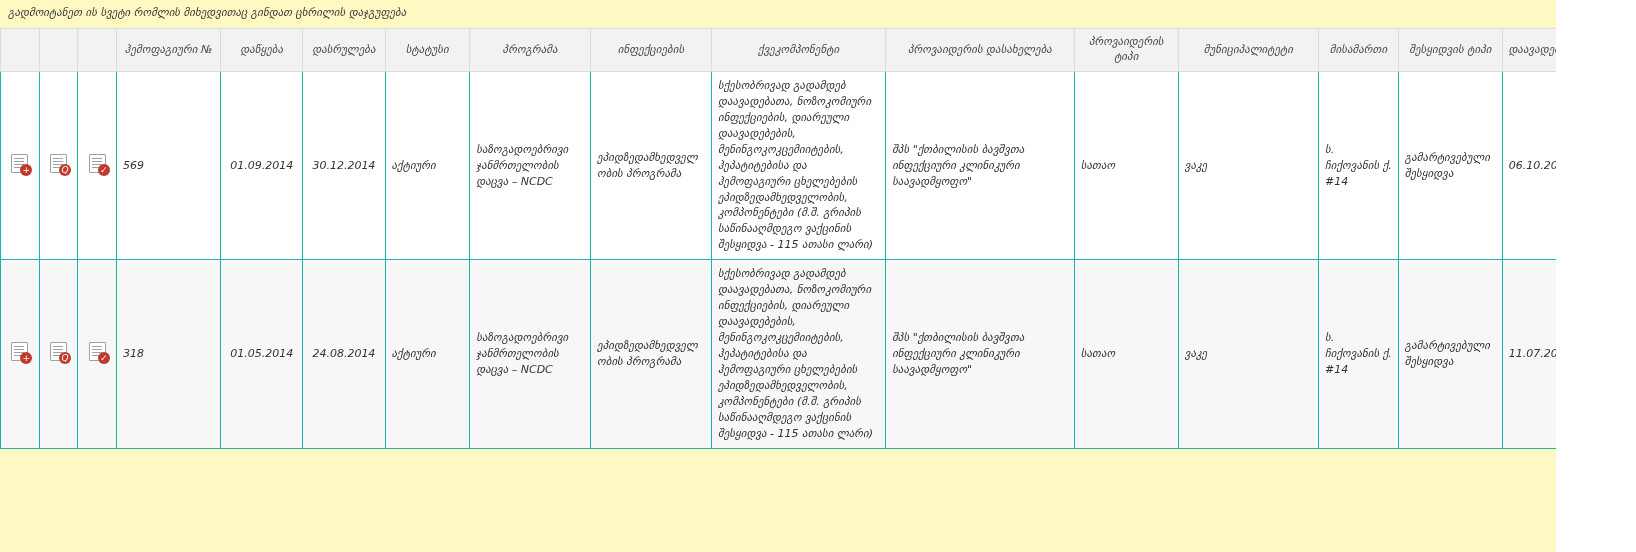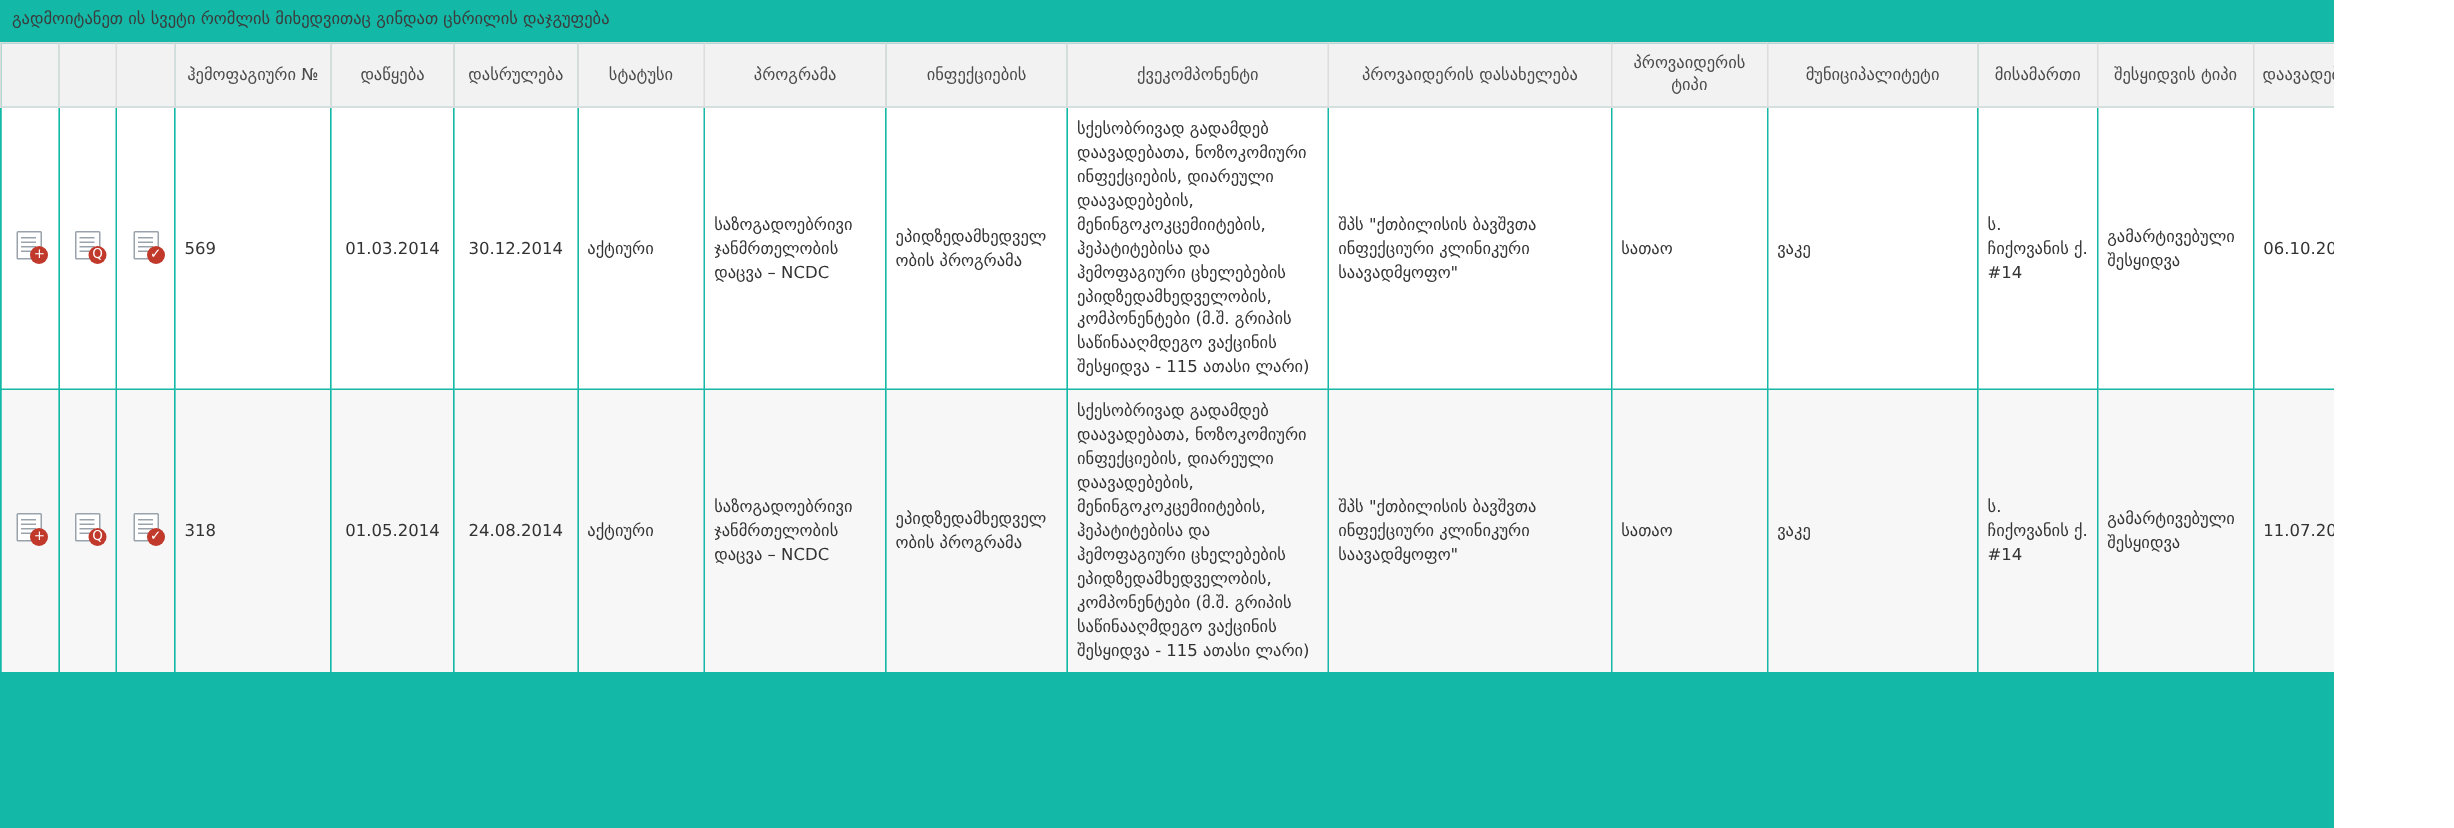--- a/index.html
+++ b/index.html
@@ -5,22 +5,23 @@
   html, body {
     margin: 0;
     padding: 0;
     background: #ffffff;
     font-family: "DejaVu Sans", "Liberation Sans", sans-serif;
   }
   .page {
     width: 1556px;
     min-height: 552px;
     position: relative;
-    background: #14b8a6;
+    background: #fef9c3;
     overflow: hidden;
+    font-style: italic;
   }
   .top-note {
     font-size: 11px;
     color: #3b3b3b;
     padding: 6px 0 8px 8px;
     line-height: 1.3;
   }
   table.grid {
     border-collapse: collapse;
     width: 1636px;
@@ -161,21 +162,21 @@
         <td class="icon-cell">
           <span class="doc-icon"><span class="badge">+</span></span>
         </td>
         <td class="icon-cell">
           <span class="doc-icon magnify"><span class="badge">Q</span></span>
         </td>
         <td class="icon-cell">
           <span class="doc-icon check"><span class="badge">✓</span></span>
         </td>
         <td class="left">569</td>
-        <td class="center">01.03.2014</td>
+        <td class="center">01.09.2014</td>
         <td class="center">30.12.2014</td>
         <td class="left">აქტიური</td>
         <td class="left">საზოგადოებრივი ჯანმრთელობის დაცვა – NCDC</td>
         <td class="left">ეპიდზედამხედველობის პროგრამა</td>
         <td class="left">სქესობრივად გადამდებ დაავადებათა, ნოზოკომიური ინფექციების, დიარეული დაავადებების, მენინგოკოკცემიიტების, ჰეპატიტებისა და ჰემოფაგიური ცხელებების ეპიდზედამხედველობის, კომპონენტები (მ.შ. გრიპის საწინააღმდეგო ვაქცინის შესყიდვა - 115 ათასი ლარი)</td>
         <td class="left">შპს "ქთბილისის ბავშვთა ინფექციური კლინიკური საავადმყოფო"</td>
         <td class="left">სათაო</td>
         <td class="left">ვაკე</td>
         <td class="left">ს. ჩიქოვანის ქ. #14</td>
         <td class="left">გამარტივებული შესყიდვა</td>

